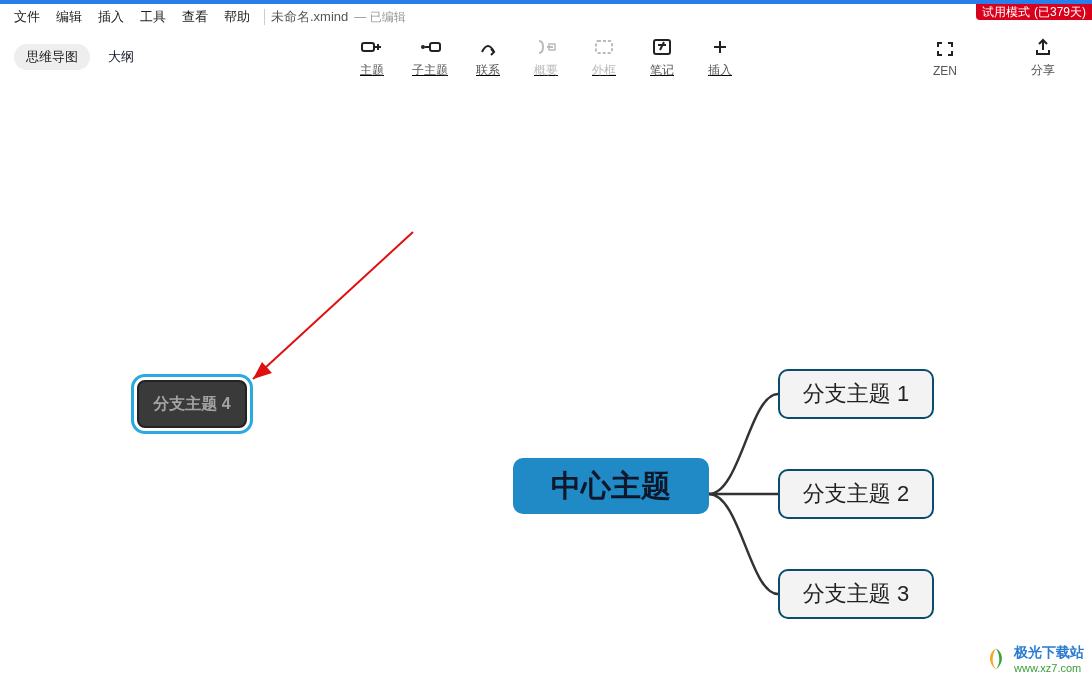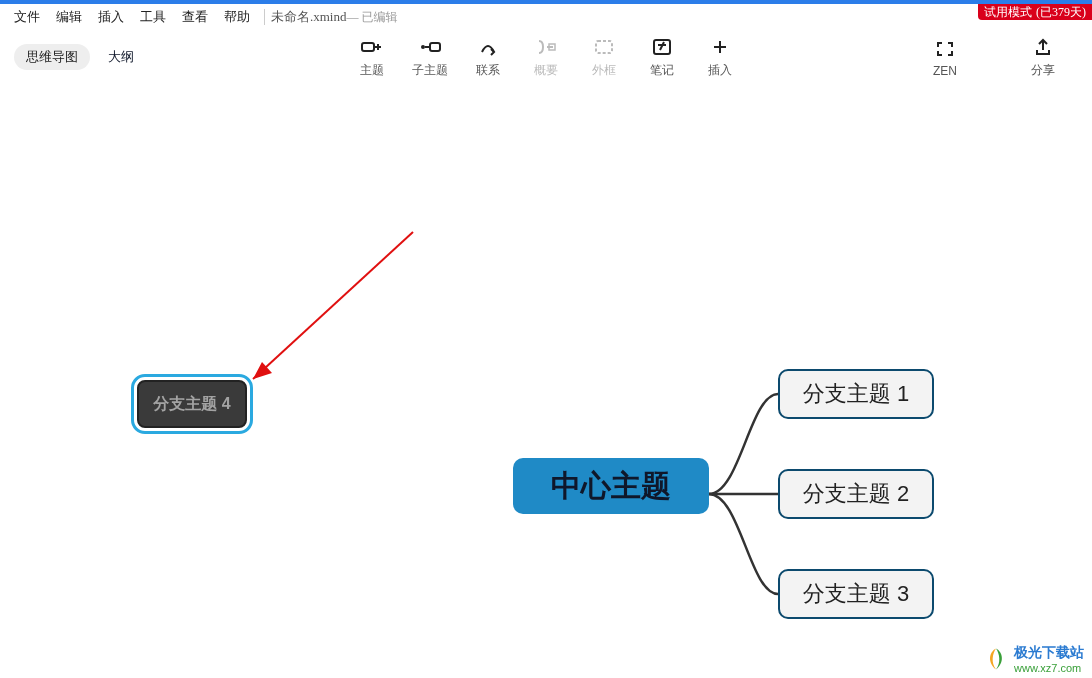--- a/index.html
+++ b/index.html
@@ -16,39 +16,39 @@
     background: #2b7de9;
   }
   .menubar {
     display: flex;
     align-items: center;
     height: 26px;
     padding: 8px 6px;
     font-size: 13px;
     color: #222;
     position: relative;
-    font-family: Liberation Serif, serif;
   }
   .menubar .menu-item {
     padding: 4px 8px;
     cursor: default;
   }
   .menubar .divider {
     width: 1px;
     height: 16px;
     background: #ccc;
     margin: 0 6px;
   }
   .menubar .doc-title {
     color: #555;
     font-size: 13px;
   }
   .menubar .doc-status {
     color: #999;
     font-size: 12px;
+    margin-left: 6px;
   }
   .trial-badge {
     position: absolute;
     right: 0;
     top: 0;
     height: 16px;
     background: #d9001b;
     color: #fff;
     font-size: 12px;
     padding: 2px 6px;
@@ -80,20 +80,21 @@
   }
   .viewtab.active {
     background: #eeeeee;
     color: #222;
   }
   .toolbar {
     display: flex;
     align-items: center;
     margin: 15px auto;
     gap: 0;
+    text-decoration: underline;
   }
   .tool {
     width: 58px;
     display: flex;
     flex-direction: column;
     align-items: center;
     gap: 4px;
     font-size: 12px;
     color: #555;
   }

